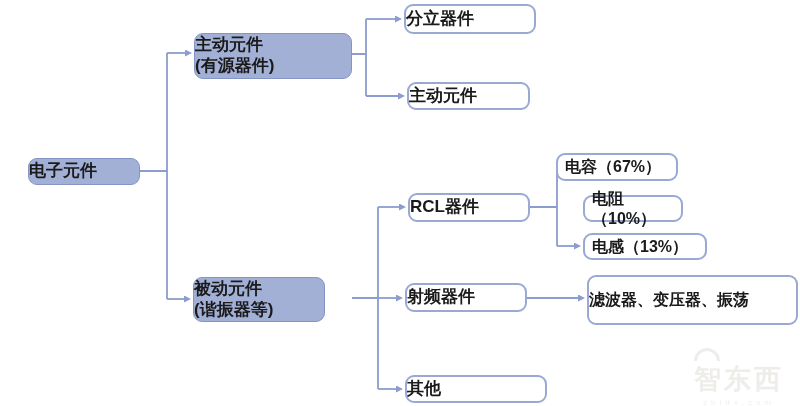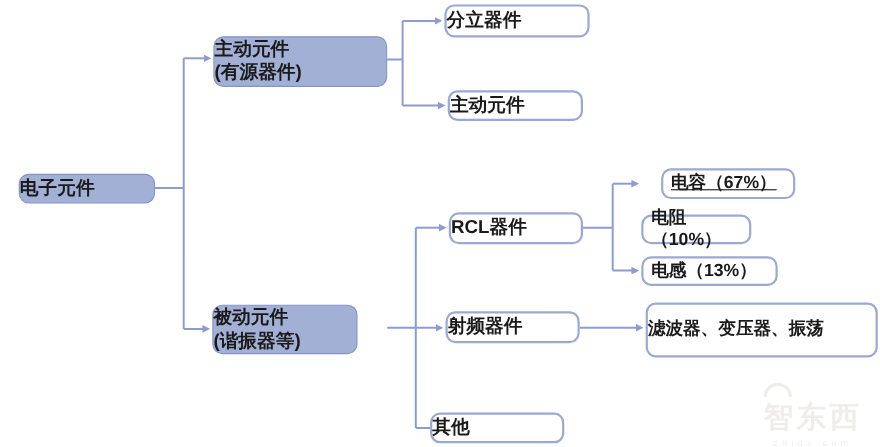--- a/index.html
+++ b/index.html
@@ -8,29 +8,29 @@
   .wires{position:absolute;left:0;top:0;}
   .wire{fill:none;stroke:#8C9CCE;stroke-width:1.8;stroke-linejoin:round;stroke-linecap:butt;}
   .node{position:absolute;display:flex;flex-direction:column;align-items:flex-start;justify-content:center;
         box-sizing:border-box;font-weight:bold;color:#1a1a1a;text-align:center;line-height:1.22;}
   .blue{background:#A3B0D6;border:1.5px solid #8494C5;border-radius:9px;}
   .white{background:#ffffff;border:2px solid #9AA9D4;border-radius:9px;}
   .fs17{font-size:17px;}
   .fs16{font-size:16px;}
   .pct{align-items:flex-start;padding-left:7px;text-align:left;}
   
-  .n-root    {left:17px; top:158px;width:124px;height:27px;}
+  .n-root    {left:28px; top:158px;width:112px;height:27px;}
   .n-active  {left:194px;top:33px; width:158px;height:46px;}
   .n-passive {left:193px;top:277px;width:132px;height:45px;}
   .n-discrete{left:404px;top:4px;  width:132px;height:30px;}
   .n-ic      {left:407px;top:82px; width:123px;height:28px;}
   .n-rcl     {left:408px;top:193px;width:122px;height:29px;}
   .n-rf      {left:405px;top:283px;width:122px;height:29px;}
-  .n-other   {left:391px;top:375px;width:122px;height:28px;}
-  .n-cap     {left:601px;top:153px;width:122px;height:28px;text-decoration:underline;}
+  .n-other   {left:405px;top:375px;width:142px;height:28px;}
+  .n-cap     {left:556px;top:153px;width:122px;height:28px;}
   .n-res     {left:583px;top:195px;width:100px;height:27px;}
   .n-ind     {left:583px;top:233px;width:124px;height:27px;}
   .n-filters {left:587px;top:275px;width:211px;height:50px;line-height:1.35;}
   
   .wm{position:absolute;left:680px;top:348px;width:118px;text-align:center;color:#edecе9;}
   .wm-arc{width:26px;height:13px;border:3px solid #eeedea;border-bottom:none;
           border-radius:13px 13px 0 0;margin:0 auto 0 14px;box-sizing:border-box;}
   .wm-brand{font-size:27px;font-weight:bold;letter-spacing:3px;color:#eeedea;}
   .wm-domain{font-size:8px;letter-spacing:4px;color:#f0efec;margin-top:1px;}
 </style>

